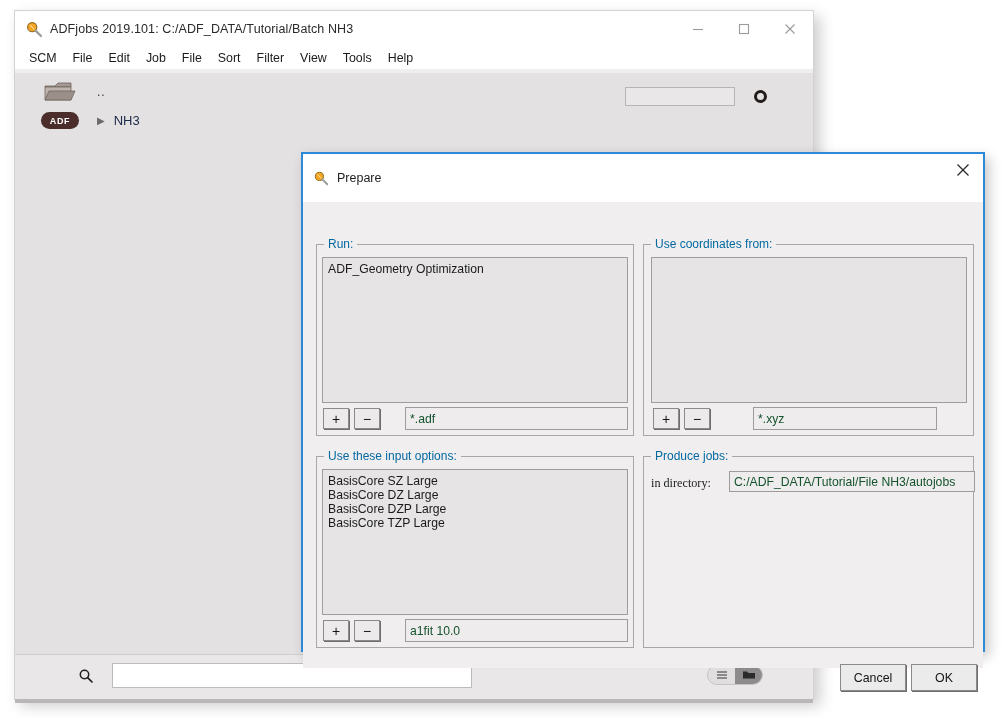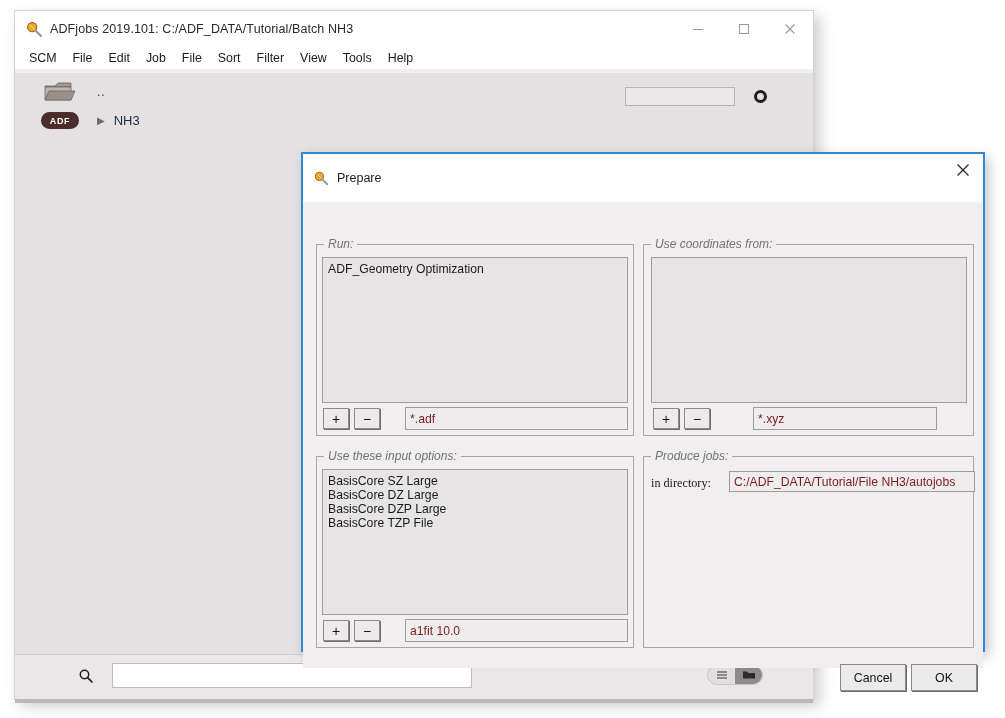--- a/index.html
+++ b/index.html
@@ -152,23 +152,22 @@
   .group {
     position: absolute;
     border: 1px solid #a8a6a6;
     box-sizing: border-box;
     background: transparent;
   }
   .group > .legend {
     position: absolute; top: -8px; left: 7px;
     background: #f0eeee;
     padding: 0 4px;
-    font-size: 12px; color: #737373;
+    font-size: 12px; color: #0369a1;
     white-space: nowrap;
-    font-style: italic;
   }
   .listbox {
     position: absolute;
     background: #e6e4e4;
     border: 1px solid #9f9d9d;
     box-sizing: border-box;
     overflow: hidden;
     padding: 4px 5px;
   }
   .listbox .opt {
@@ -186,21 +185,21 @@
     display:flex; align-items:center; justify-content:center;
     font-size: 14px; color:#151515; line-height:1;
   }
   .entry {
     position: absolute;
     background: #eeecec;
     border: 1px solid #9d9b9b;
     box-sizing: border-box;
     display: flex; align-items: center;
     padding-left: 4px;
-    font-size: 12.2px; color: #7f1d1d;
+    font-size: 12.2px; color: #14532d;
     white-space: nowrap; overflow: hidden;
   }
   .inline-label {
     position:absolute; font-size:12.2px; color:#1b1b1b; white-space:nowrap;
   }
   .dlg-btn {
     position: absolute;
     width: 66px; height: 27px;
     background: #ecebeb;
     border: 1px solid #8b8989;
@@ -351,21 +350,21 @@
       <div class="pm-btn" style="left:381px; top:206px;">−</div>
       <div class="entry" style="left:450px; top:205px; width:184px; height:23px;">*.xyz</div>
 
       <div class="group" style="left:13px; top:254px; width:318px; height:192px;">
         <span class="legend">Use these input options:</span>
       </div>
       <div class="listbox" style="left:19px; top:267px; width:306px; height:146px;">
         <div class="opt">BasisCore SZ Large</div>
         <div class="opt">BasisCore DZ Large</div>
         <div class="opt">BasisCore DZP Large</div>
-        <div class="opt">BasisCore TZP File</div>
+        <div class="opt">BasisCore TZP Large</div>
       </div>
       <div class="pm-btn" style="left:20px; top:418px;">+</div>
       <div class="pm-btn" style="left:51px; top:418px;">−</div>
       <div class="entry" style="left:102px; top:417px; width:223px; height:23px;">a1fit 10.0</div>
 
       <div class="group" style="left:340px; top:254px; width:331px; height:192px;">
         <span class="legend">Produce jobs:</span>
       </div>
       <span class="inline-label" style="left:348px; top:274px;font-family:Liberation Serif, serif;">in directory:</span>
       <div class="entry" style="left:426px; top:269px; width:246px; height:21px;">C:/ADF_DATA/Tutorial/File NH3/autojobs</div>

